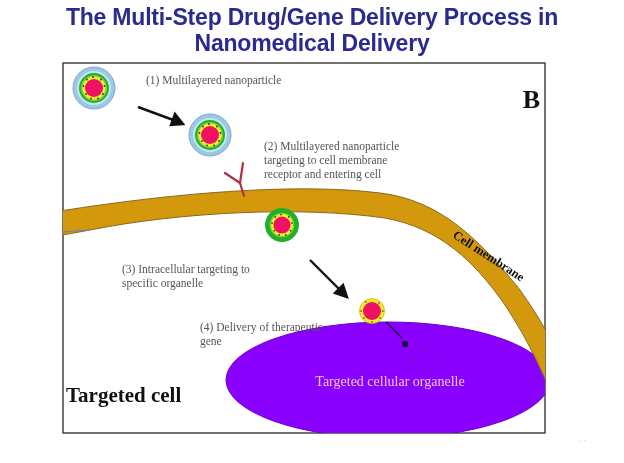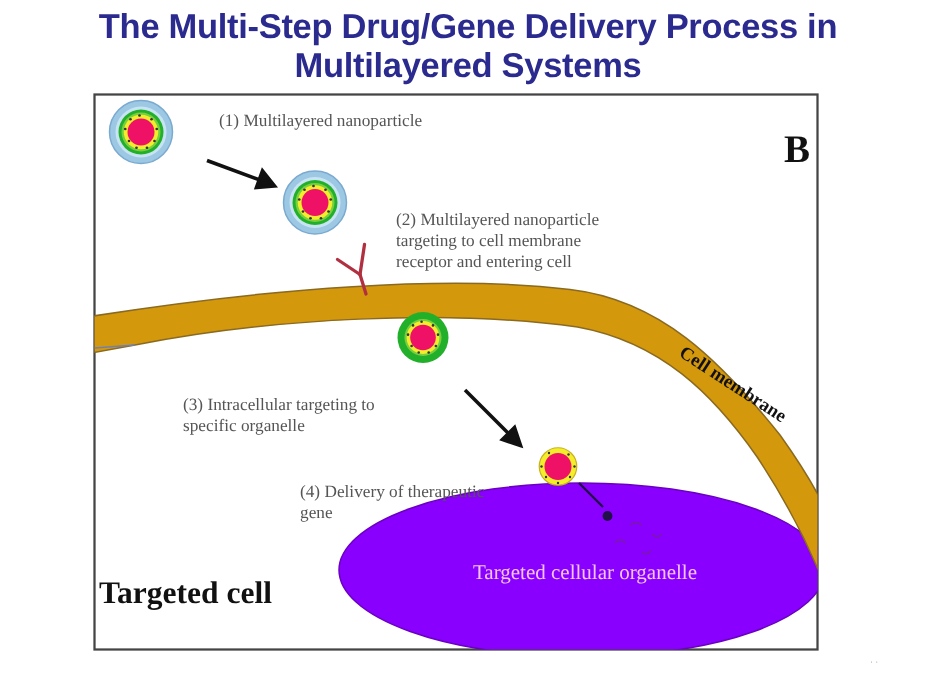--- a/index.html
+++ b/index.html
@@ -12,21 +12,21 @@
     }
     svg.diagram { position: absolute; left: 0; top: 0; }
     .lbl { font-family: "Liberation Serif", serif; fill: #555555; font-size: 11.5px; }
     .big { font-family: "Liberation Serif", serif; fill: #111111; font-weight: bold; }
   </style>
 </head>
 <body>
 
 <div class="title">
   <div>The Multi-Step Drug/Gene Delivery Process in</div>
-  <div>Multilayered Systems</div>
+  <div>Nanomedical Delivery</div>
 </div>
 
 <svg class="diagram" width="624" height="463" viewBox="0 0 624 463">
   <defs>
     <clipPath id="boxclip">
         <rect x="63" y="63" width="482" height="370"></rect>
       </clipPath>
     <g id="np-inner">
       <circle r="15" fill="#22b02a"></circle>
       <circle r="13" fill="#78d040"></circle>

